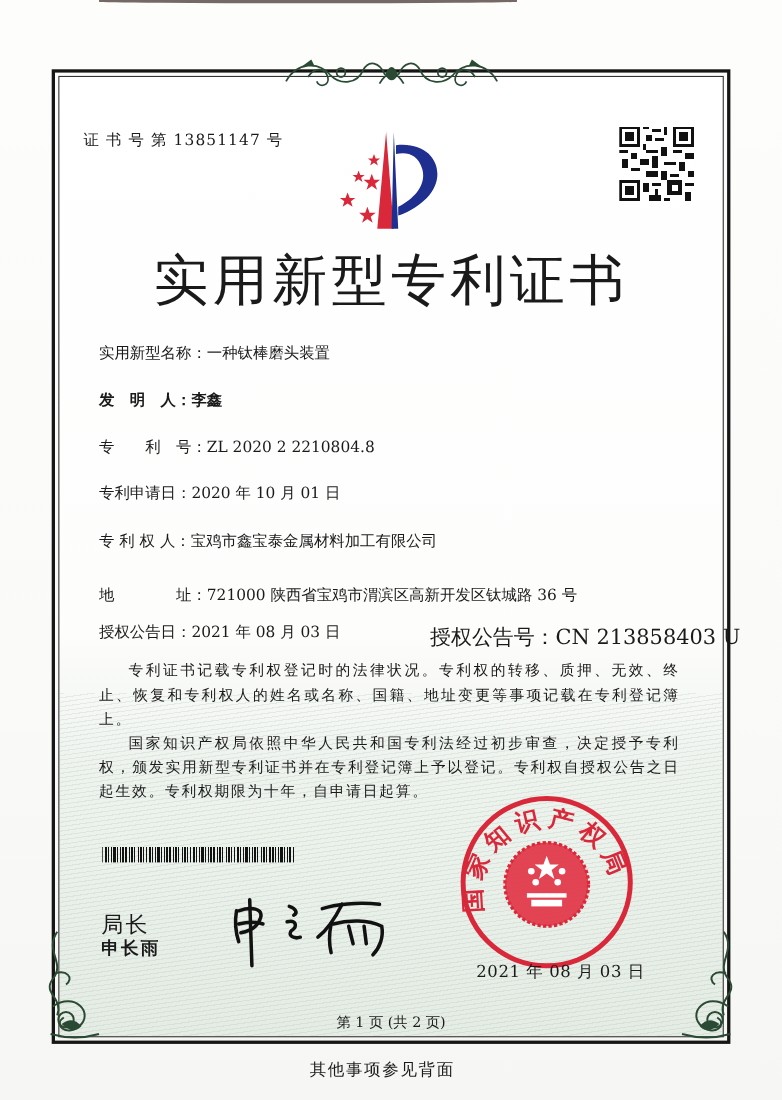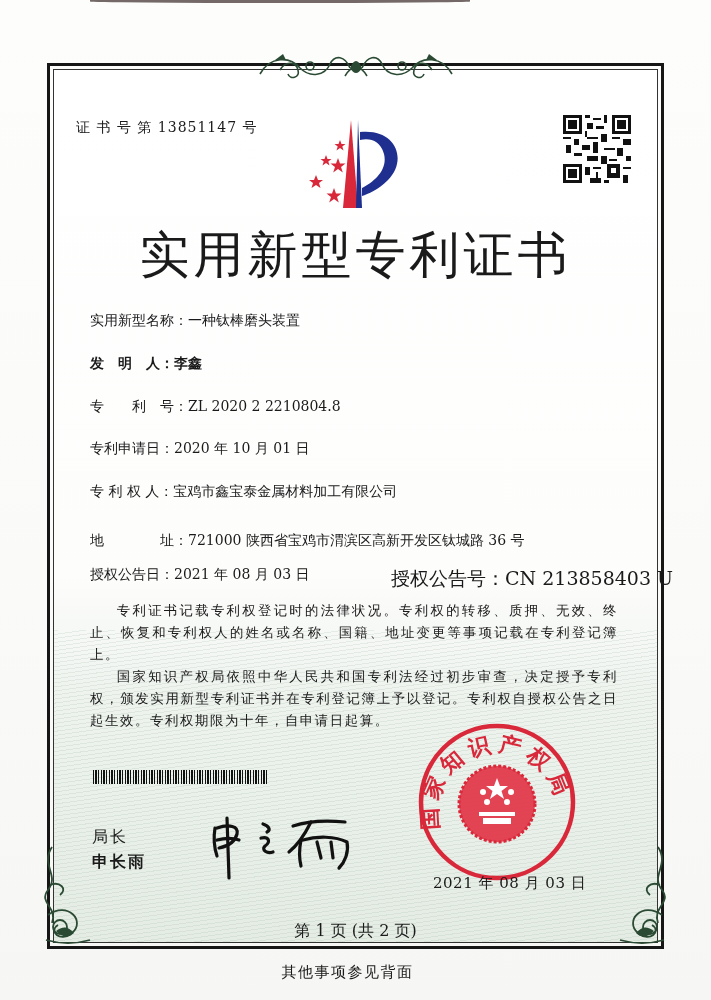--- a/index.html
+++ b/index.html
@@ -38,28 +38,28 @@
   .f5 { top: 483px; } .f6 { top: 508px; margin-top: 24px; } .f7 { top: 566px; }
   .f7b { position: absolute; left: 353px; top: 566px; font-size: 19px; white-space: nowrap; margin-left: 38px; }
 
   .body-text { position: absolute; left: 90px; top: 600px; width: 528px; font-size: 13.4px;
     line-height: 22px; letter-spacing: 1.6px; text-align: justify; }
   .body-text p { text-indent: 2em; }
 
   .barcode { position: absolute; left: 93px; top: 770px; width: 176px; height: 14px;
     background: repeating-linear-gradient(90deg, #111 0 1px, transparent 1px 2px, #111 2px 4px, transparent 4px 5px, #111 5px 6px, transparent 6px 8px); }
 
-  .director-title { position: absolute; left: 92px; top: 827px; font-family: "DejaVu Sans", sans-serif; font-size: 16px; letter-spacing: 2px; }
+  .director-title { position: absolute; left: 92px; top: 827px; font-family: "DejaVu Sans", sans-serif; font-size: 20px; letter-spacing: 2px; }
   .director-name { position: absolute; left: 92px; top: 852px; font-family: "DejaVu Sans", sans-serif; font-size: 16px; letter-spacing: 2px; font-weight: bold; }
   .signature { position: absolute; left: 205px; top: 810px; width: 150px; height: 70px; }
 
   .seal { position: absolute; left: 415px; top: 720px; width: 165px; height: 165px; }
   .seal-date { position: absolute; left: 433px; top: 874px; font-size: 15px; letter-spacing: 0.5px; }
 
-  .page-no { position: absolute; left: 0; width: 711px; top: 921px; text-align: center; font-size: 16px; }
+  .page-no { position: absolute; left: 0; width: 711px; top: 921px; text-align: center; font-size: 13px; }
   .footer-note { position: absolute; left: 0; width: 695px; top: 963px; text-align: center; font-size: 15px; letter-spacing: 1.5px; }
   .top-shadow { position: absolute; left: 90px; top: 0; width: 380px; height: 3px; background: #3a2a2a; border-radius: 0 0 50% 50%; opacity: 0.7; }
 </style>
 </head>
 <body>
 
 <div class="sheet">
   <div class="top-shadow"></div>
 
   <div class="frame-outer"></div>

